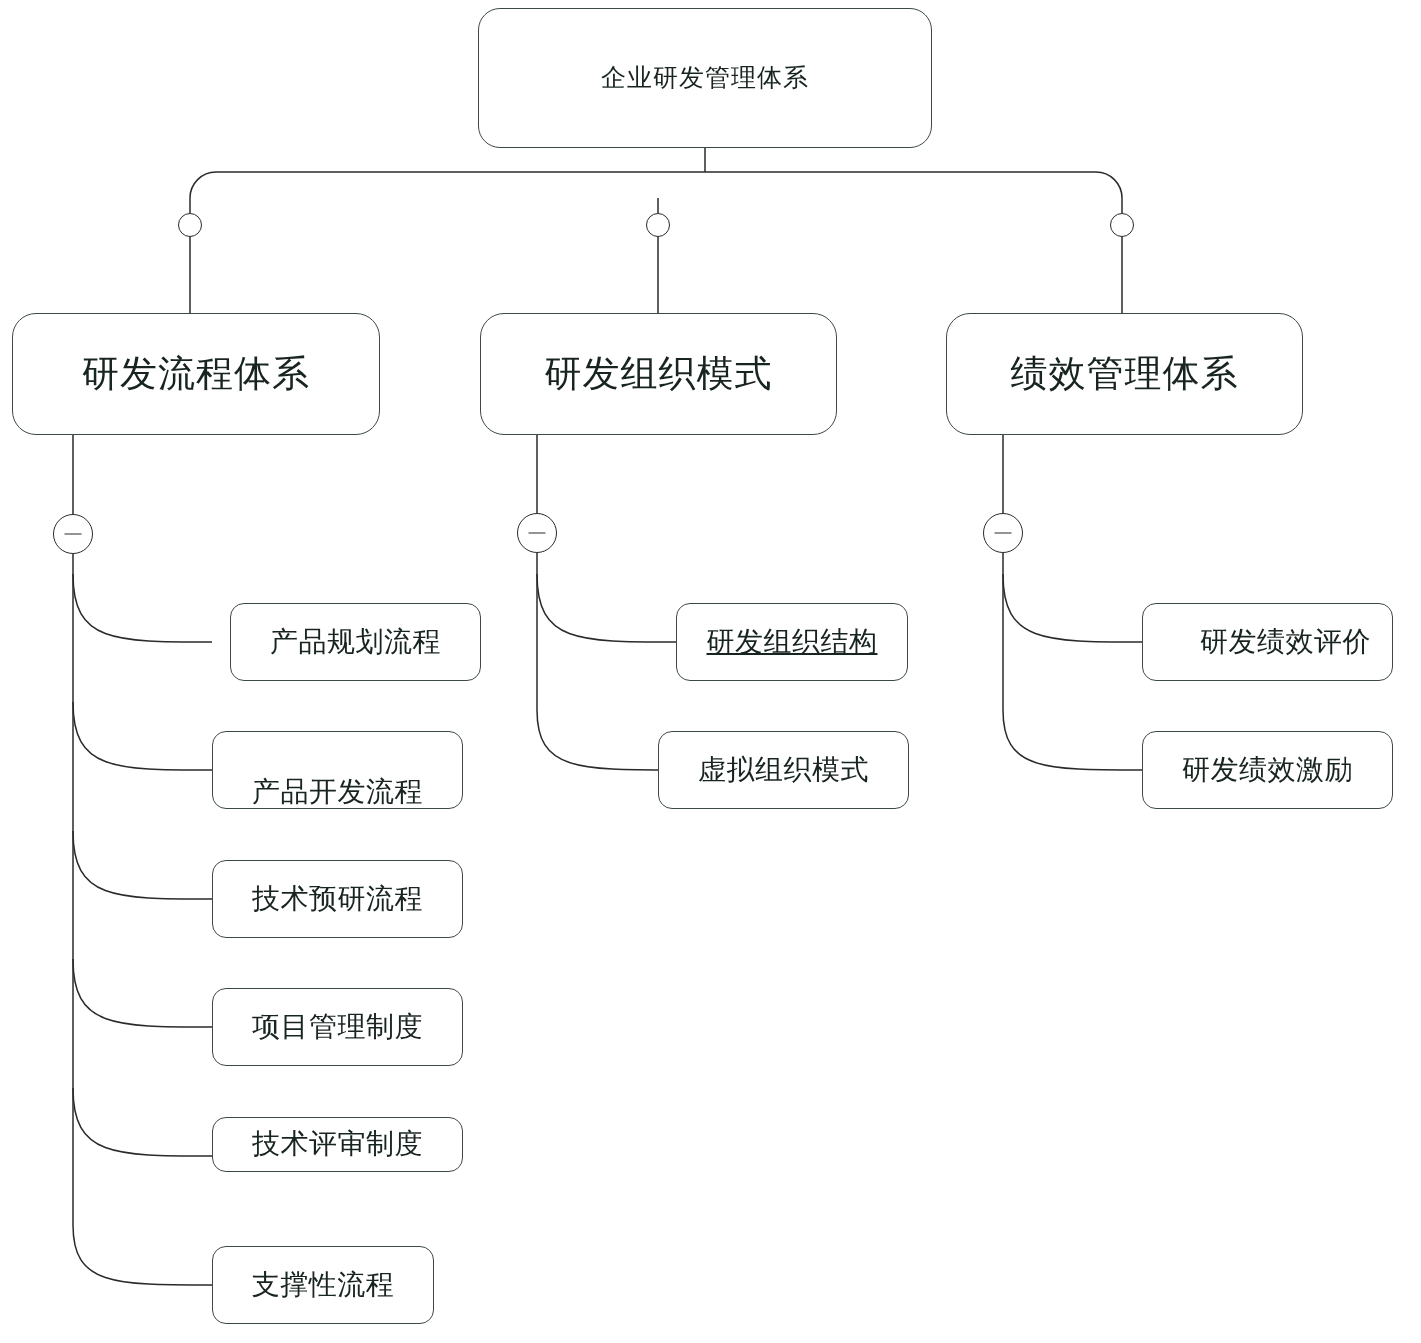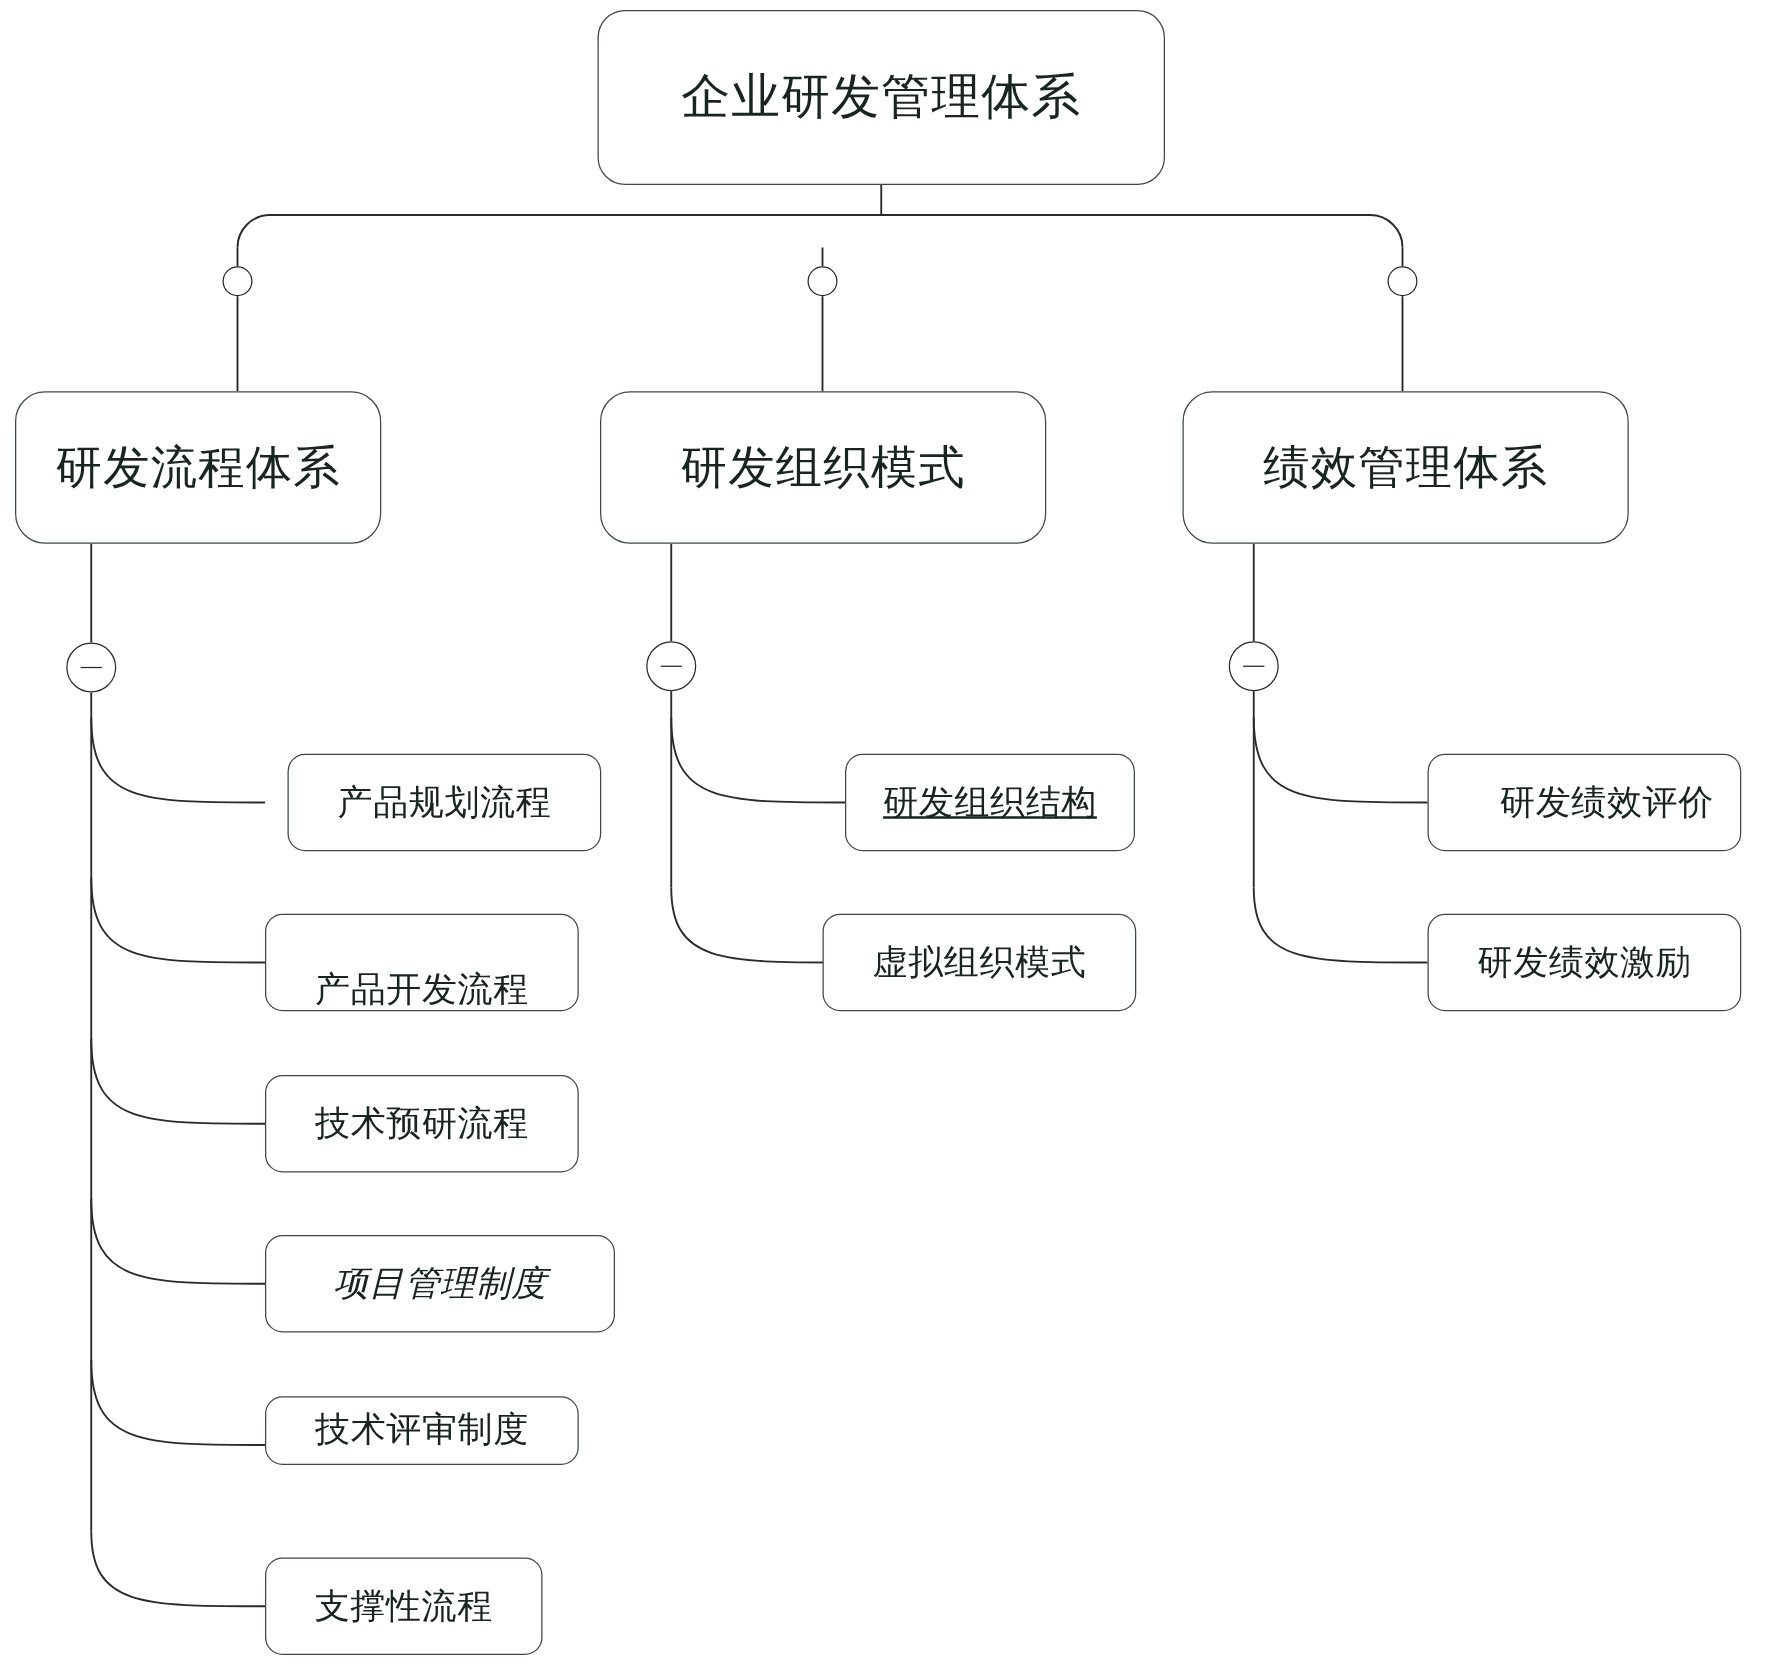--- a/index.html
+++ b/index.html
@@ -31,21 +31,21 @@
     display: flex;
     align-items: center;
     justify-content: center;
     text-align: center;
     color: #18241f;
     line-height: 1.1;
     white-space: nowrap;
   }
   .node.root {
     border-radius: 22px;
-    font-size: 39px;
+    font-size: 25px;
     letter-spacing: 1px;
   }
   .node.branch {
     border-radius: 24px;
     font-size: 37px;
     letter-spacing: 1px;
   }
   .node.leaf {
     border-radius: 14px;
     font-size: 28px;
@@ -96,33 +96,33 @@
       <path d="M 1122 237 L 1122 313" fill="none" stroke="#2a2a2a" stroke-width="1.5"></path>
       <path d="M 1003 435 L 1003 513" fill="none" stroke="#2a2a2a" stroke-width="1.5"></path>
       <path d="M 1003 553 L 1003 710" fill="none" stroke="#2a2a2a" stroke-width="1.5"></path>
       <path d="M 1003 574 C 1003 642, 1043 642, 1142 642" fill="none" stroke="#2a2a2a" stroke-width="1.5"></path>
       <path d="M 1003 710 C 1003 770, 1043 770, 1142 770" fill="none" stroke="#2a2a2a" stroke-width="1.5"></path>
     </svg>
   <div id="nodes">
       <div class="node root" style="left: 478px; top: 8px; width: 454px; height: 140px;">
         <span>企业研发管理体系</span>
       </div>
-      <div class="node branch" style="left: 12px; top: 313px; width: 293px; height: 122px;">
+      <div class="node branch" style="left: 12px; top: 313px; width: 368px; height: 122px;">
         <span>研发流程体系</span>
       </div>
       <div class="node leaf" style="left: 212px; top: 603px; width: 251px; height: 78px; margin-left: 18px;">
         <span>产品规划流程</span>
       </div>
       <div class="node leaf" style="left: 212px; top: 731px; width: 251px; height: 78px; align-items: flex-end;">
         <span>产品开发流程</span>
       </div>
       <div class="node leaf" style="left: 212px; top: 860px; width: 251px; height: 78px;">
         <span>技术预研流程</span>
       </div>
-      <div class="node leaf" style="left: 212px; top: 988px; width: 280px; height: 78px; font-style: italic;">
+      <div class="node leaf" style="left: 212px; top: 988px; width: 251px; height: 78px;">
         <span>项目管理制度</span>
       </div>
       <div class="node leaf" style="left: 212px; top: 1117px; width: 251px; height: 55px;">
         <span>技术评审制度</span>
       </div>
       <div class="node leaf" style="left: 212px; top: 1246px; width: 222px; height: 78px;">
         <span>支撑性流程</span>
       </div>
       <div class="handle" style="left: 53px; top: 514px; width: 40px; height: 40px;">
         <span class="minus"></span>

